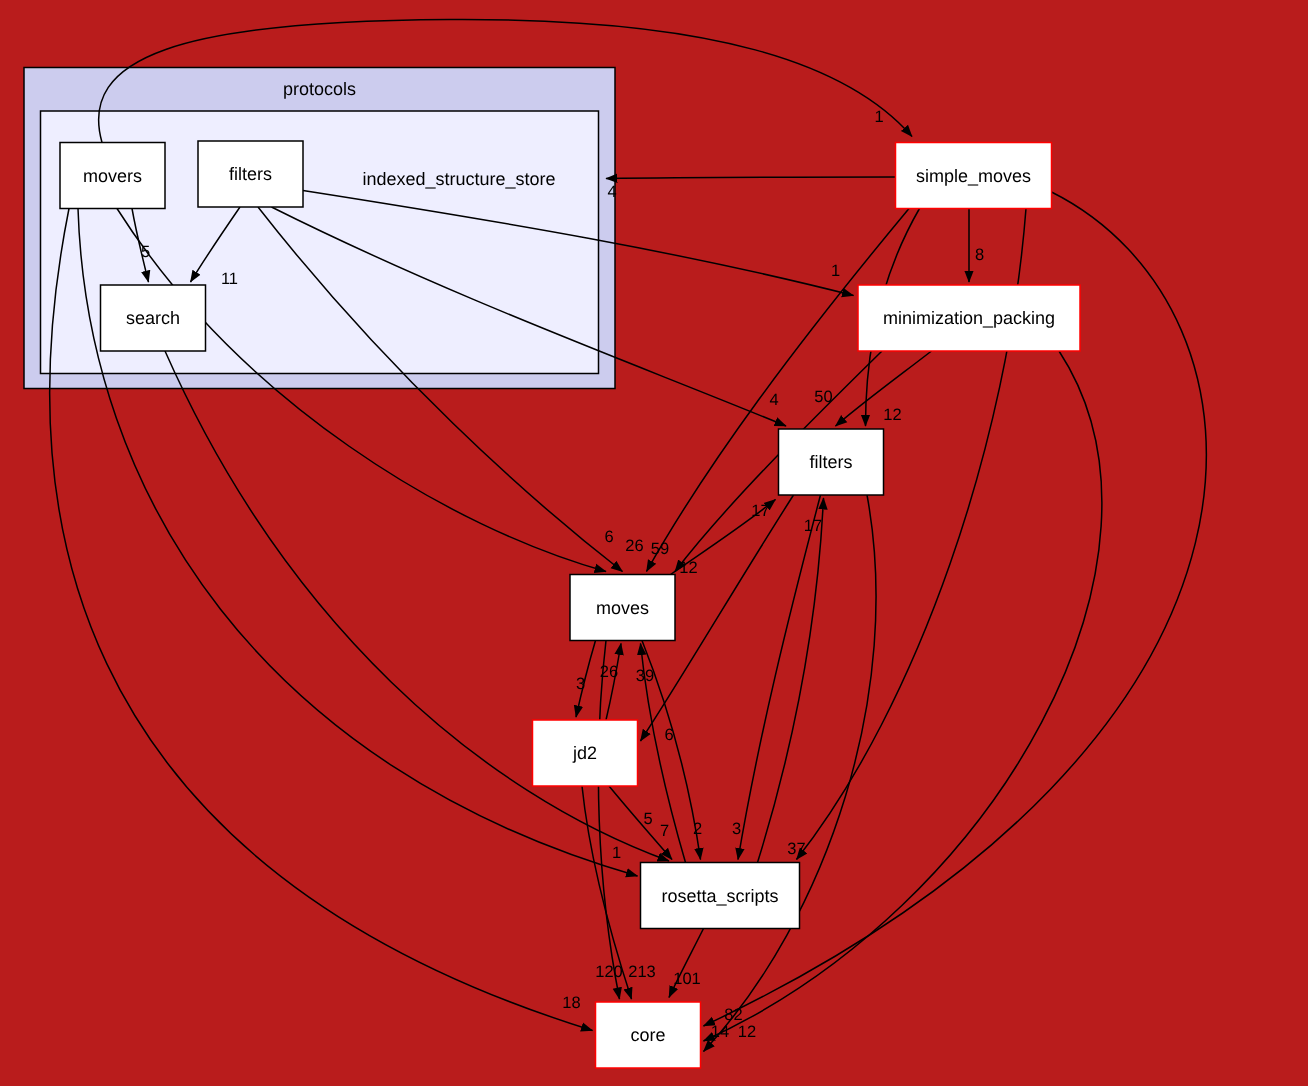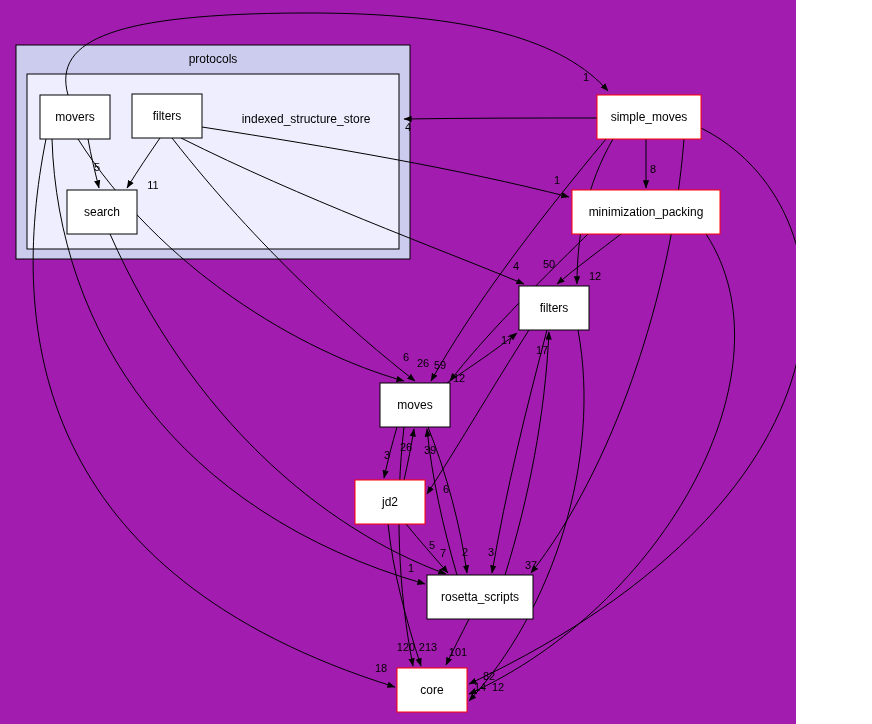--- a/index.html
+++ b/index.html
@@ -3,23 +3,23 @@
 <meta charset="utf-8">
 <style>
   html, body {
     margin: 0;
     padding: 0;
     background: #ffffff;
     font-family: "Liberation Sans", sans-serif;
   }
   .stage {
     position: relative;
-    width: 796px;
+    width: 872px;
     height: 724px;
-    background: #a21caf;
+    background: #b91c1c;
     overflow: hidden;
   }
   svg { display: block; }
   .cluster-outer { stroke: #000000; stroke-width: 1; }
   .cluster-inner { stroke: #000000; stroke-width: 1; }
   .cluster-label {
     font-size: 12px;
     fill: #000000;
     text-anchor: middle;
   }

